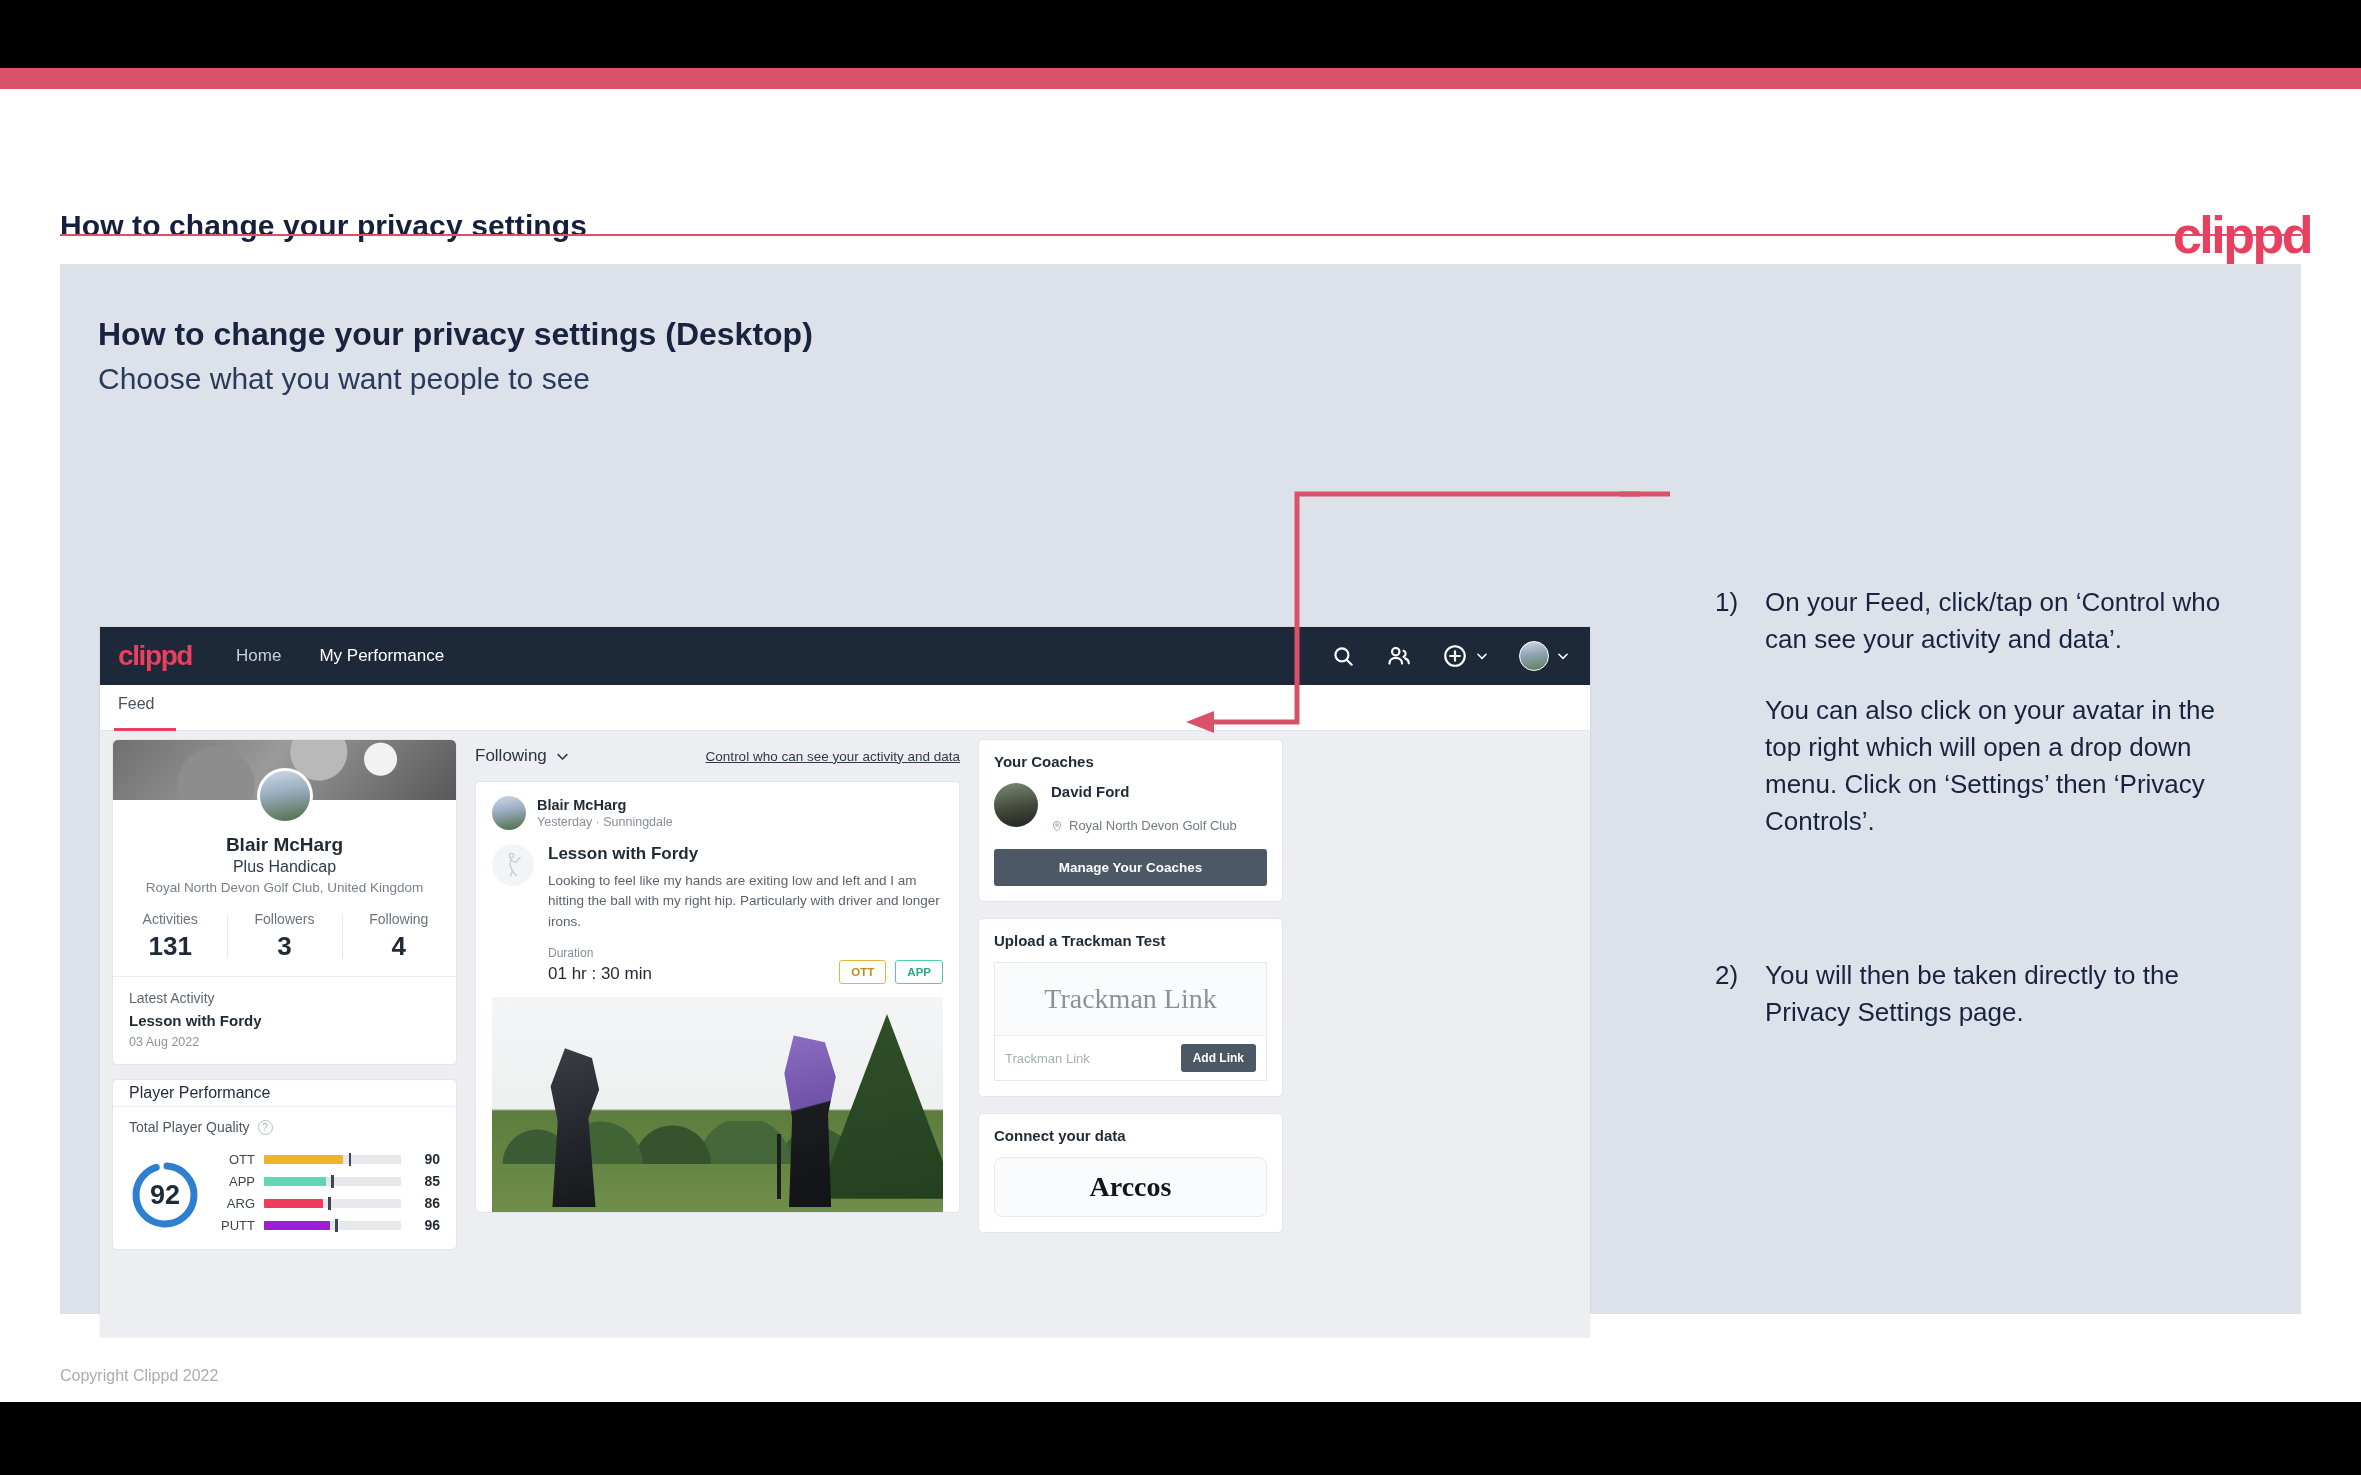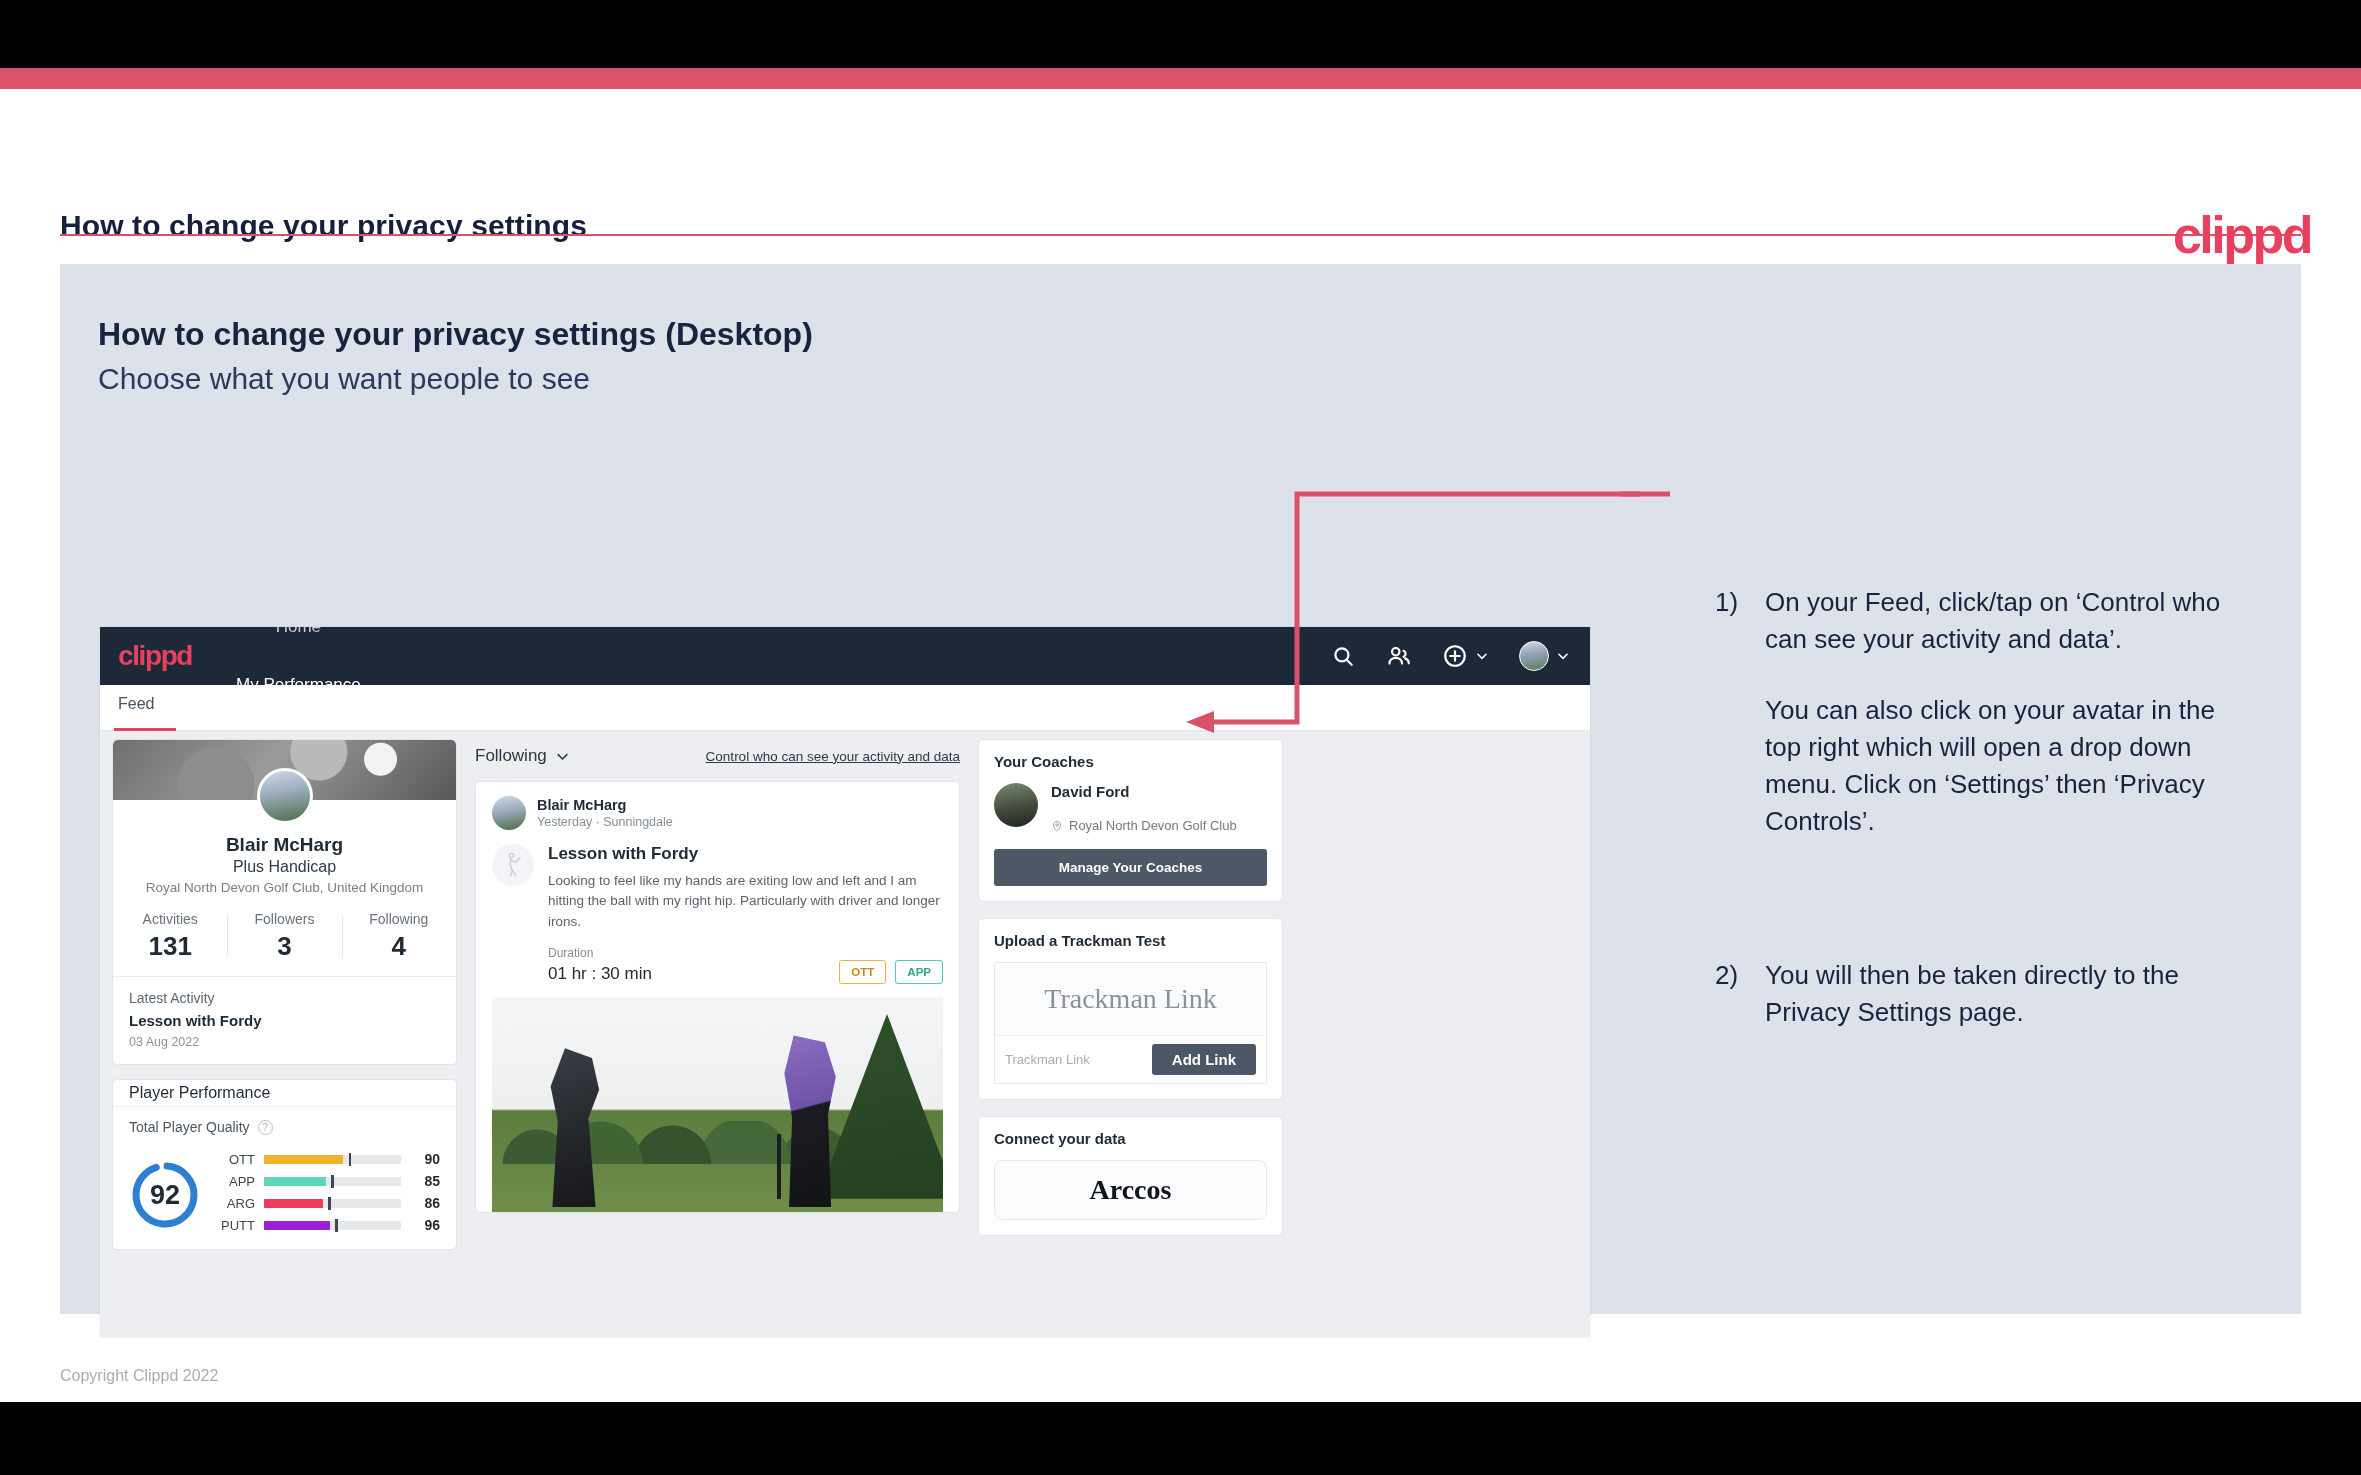--- a/index.html
+++ b/index.html
@@ -61,21 +61,21 @@
 
   .app-nav {
     position:absolute; left:0; top:0; width:1490px; height:58px;
     background:#1d2939;
     display:flex; align-items:center;
   }
   .app-nav-logo {
     margin-left:18px; font-size:28px; font-weight:800; color:#e8405e;
     letter-spacing:-1.4px; line-height:1;
   }
-  .app-nav-links { display:flex; align-items:center; margin-left:44px; gap:38px;flex-direction:column; }
+  .app-nav-links { display:flex; align-items:center; margin-left:44px; gap:38px; }
   .app-nav-link  { font-size:17px; color:#c9cfd8; }
   .app-nav-link.active { color:#ffffff; }
 
   .app-nav-right {
     position:absolute; right:20px; top:0; height:58px;
     display:flex; align-items:center; gap:30px;
   }
   .nav-icon { width:26px; height:26px; color:#ffffff; display:block; }
   .nav-avatar {
     width:30px; height:30px; border-radius:50%;
@@ -260,22 +260,22 @@
   .upload-logo {
     height:72px; background:#fafbfc; display:flex; align-items:center; justify-content:center;
     font-family:"Liberation Serif", serif; font-size:28px; color:#8b9099;
   }
   .upload-row {
     display:flex; align-items:center; justify-content:space-between;
     padding:8px 10px; border-top:1px solid #eceef1; background:#fff;
   }
   .upload-input { font-size:13px; color:#a6aeb7; }
   .btn-add {
-    background:#4c5866; color:#fff; font-size:15px; font-weight:700;
-    padding:7px 20px; border:none; border-radius:3px; cursor:pointer;
+    background:#4c5866; color:#fff; font-size:12px; font-weight:700;
+    padding:7px 12px; border:none; border-radius:3px; cursor:pointer;
     font-family:"Liberation Sans", sans-serif;
   }
   .arccos-box {
     margin-top:13px; border:1px solid #e6e9ec; border-radius:8px;
     height:60px; background:#fafbfc; display:flex; align-items:center; justify-content:center;
     font-family:"Liberation Serif", serif; font-size:28px; font-weight:700; color:#11161d;
   }
 
   
   .callout { position:absolute; left:0; top:0; width:2241px; height:1050px; pointer-events:none; }

